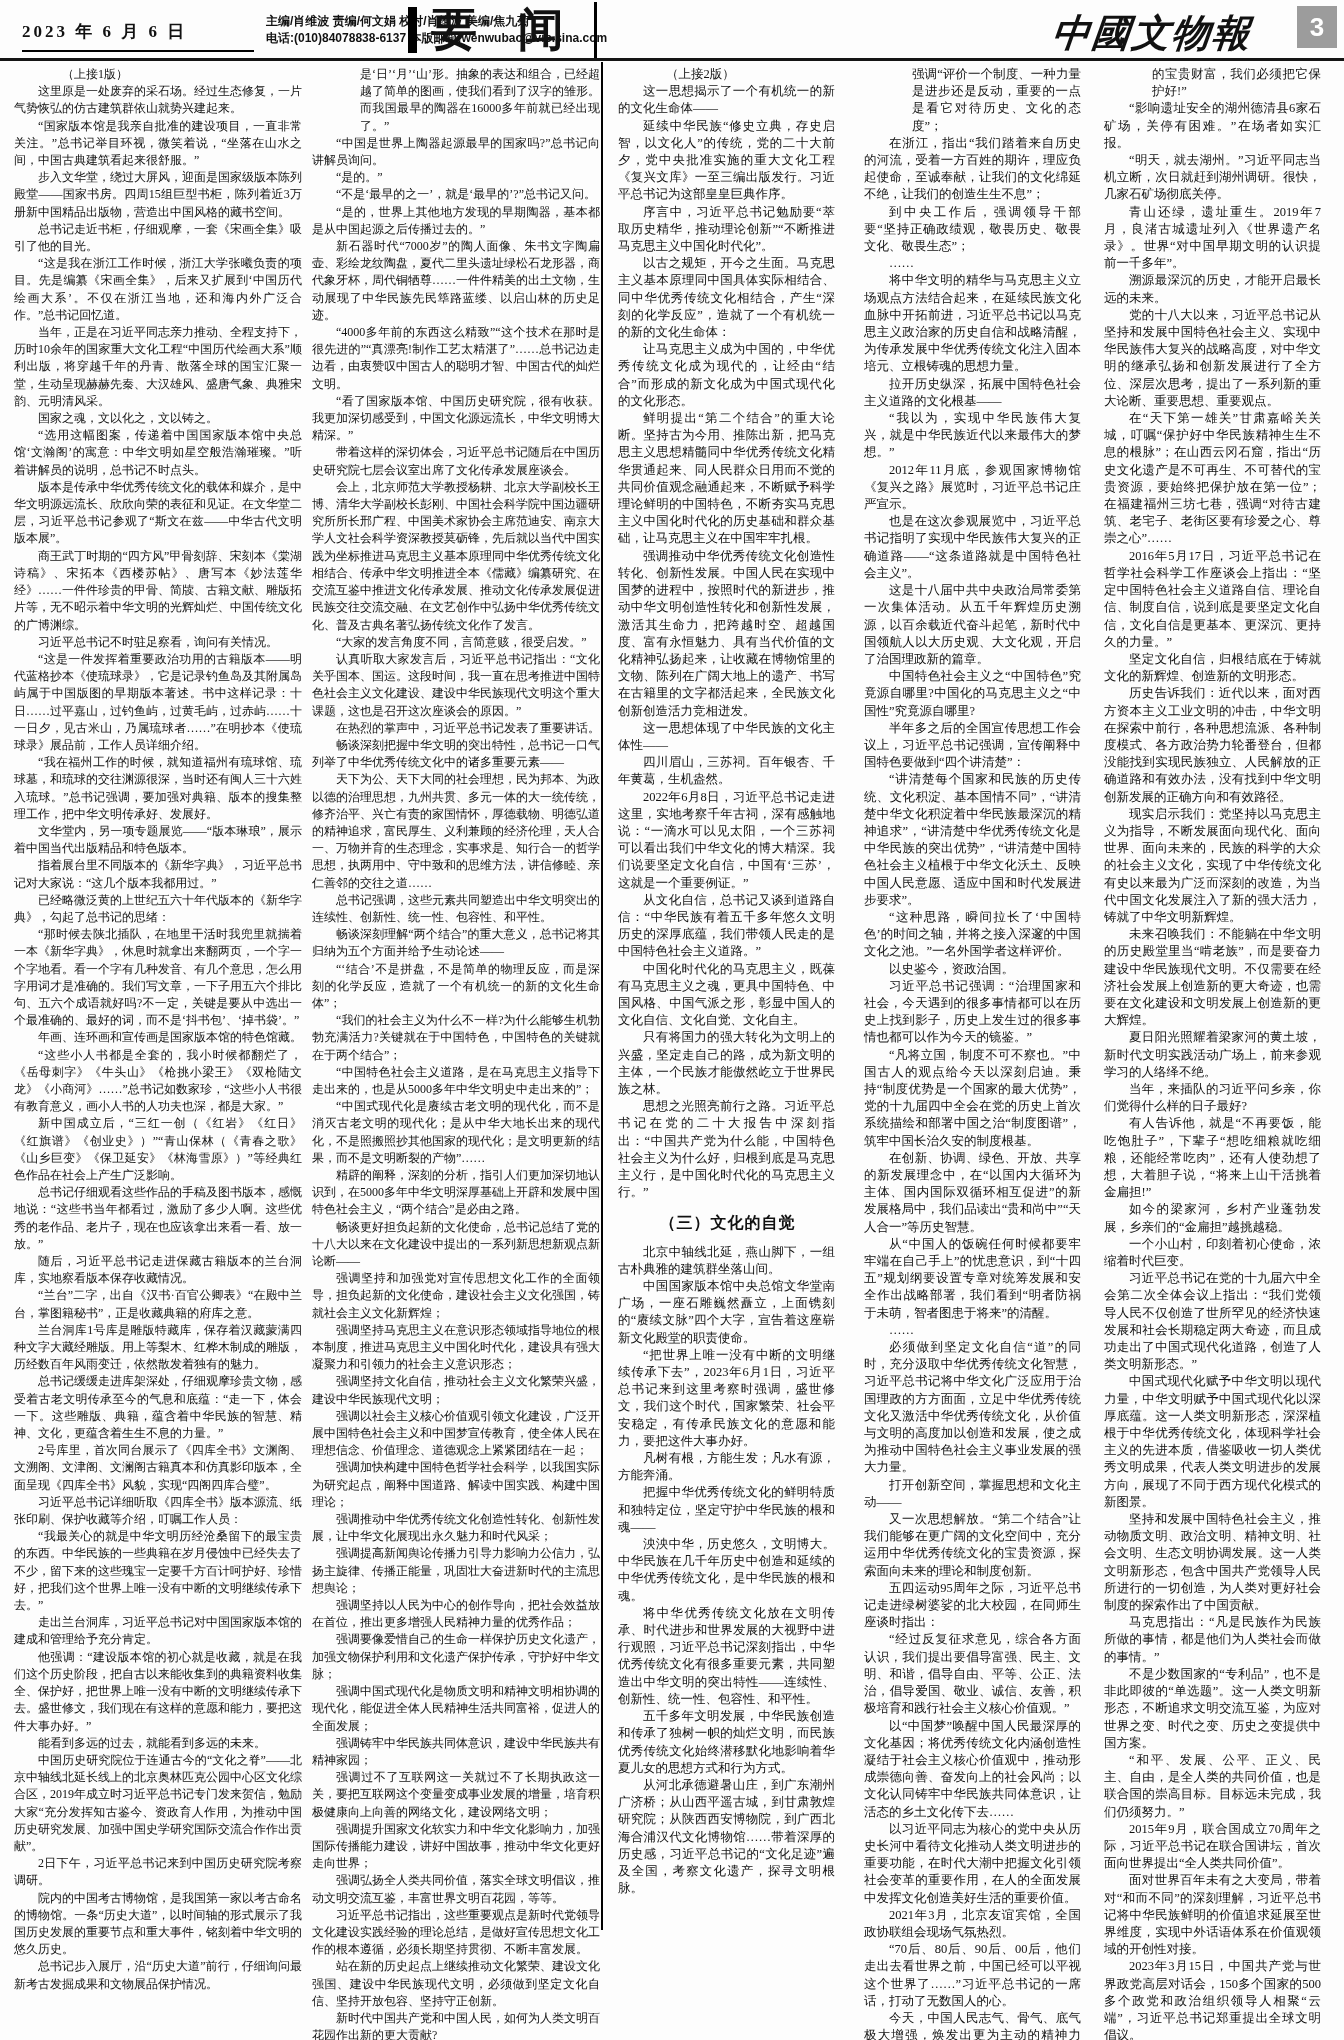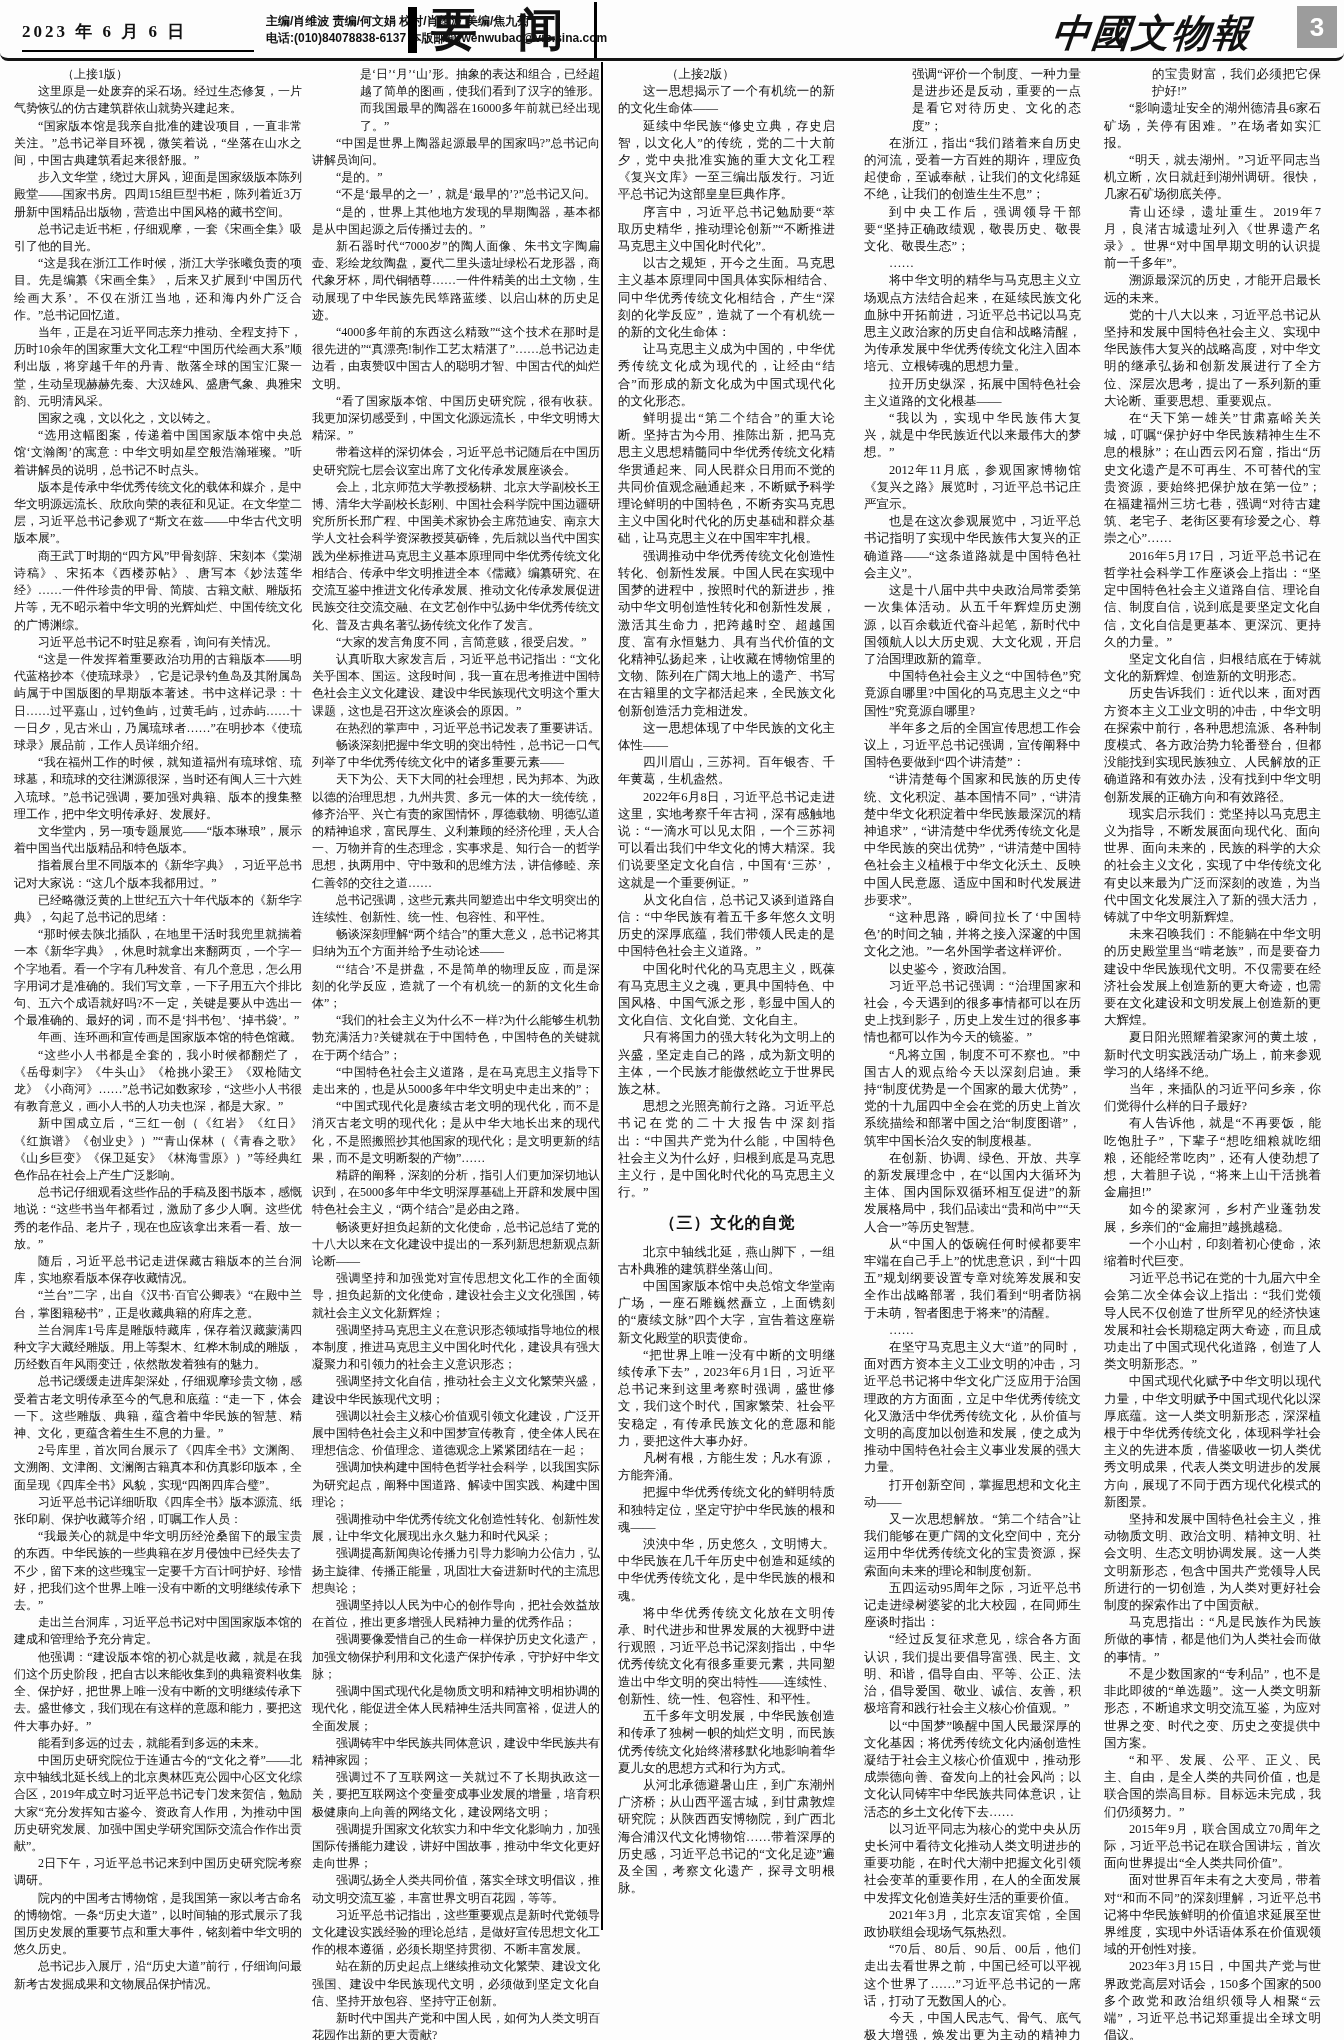--- a/index.html
+++ b/index.html
@@ -1,19 +1,19 @@
 <!DOCTYPE html>
 <html><head>
 <meta charset="utf-8">
 <style>
   html,body{margin:0;padding:0;background:#e8e8e8;}
   .page{position:relative;width:1344px;height:2040px;background:#fdfdfd;margin:0 auto;
         font-family:"Liberation Serif","DejaVu Serif",serif;color:#111;overflow:hidden;}
   
-  .hdr{position:absolute;left:0;top:0;width:1344px;height:58px;border-bottom:3px solid #151515;border-radius:8px;}
+  .hdr{position:absolute;left:0;top:0;width:1344px;height:58px;border-bottom:3px solid #151515;}
   .hdr-date{position:absolute;left:22px;top:20px;width:232px;font-size:17px;font-weight:bold;
             letter-spacing:3px;border-bottom:2px solid #000;padding-bottom:7px;white-space:nowrap;}
   .hdr-staff{position:absolute;left:266px;top:13px;font-size:12px;font-weight:bold;line-height:17px;
              font-family:"Liberation Sans","DejaVu Sans",sans-serif;white-space:nowrap;}
   .hdr-title{position:absolute;left:408px;top:2px;display:flex;align-items:center;height:56px;}
   .bar-thick{width:9px;height:46px;background:#000;margin-right:14px;}
   .bar-thin{width:3px;height:56px;background:#000;margin-left:16px;}
   .hdr-title-text{font-size:46px;font-weight:900;letter-spacing:14px;
                   font-family:"Liberation Sans","DejaVu Sans",sans-serif;white-space:nowrap;}
   .masthead{position:absolute;left:1052px;top:8px;font-size:38px;font-weight:900;font-style:italic;
@@ -178,21 +178,21 @@
       <p>中国特色社会主义之“中国特色”究竟源自哪里?中国化的马克思主义之“中国性”究竟源自哪里?</p>
       <p>半年多之后的全国宣传思想工作会议上，习近平总书记强调，宣传阐释中国特色要做到“四个讲清楚”：</p>
       <p>“讲清楚每个国家和民族的历史传统、文化积淀、基本国情不同”，“讲清楚中华文化积淀着中华民族最深沉的精神追求”，“讲清楚中华优秀传统文化是中华民族的突出优势”，“讲清楚中国特色社会主义植根于中华文化沃土、反映中国人民意愿、适应中国和时代发展进步要求”。</p>
       <p>“这种思路，瞬间拉长了‘中国特色’的时间之轴，并将之接入深邃的中国文化之池。”一名外国学者这样评价。</p>
       <p>以史鉴今，资政治国。</p>
       <p>习近平总书记强调：“治理国家和社会，今天遇到的很多事情都可以在历史上找到影子，历史上发生过的很多事情也都可以作为今天的镜鉴。”</p>
       <p>“凡将立国，制度不可不察也。”中国古人的观点给今天以深刻启迪。秉持“制度优势是一个国家的最大优势”，党的十九届四中全会在党的历史上首次系统描绘和部署中国之治“制度图谱”，筑牢中国长治久安的制度根基。</p>
       <p>在创新、协调、绿色、开放、共享的新发展理念中，在“以国内大循环为主体、国内国际双循环相互促进”的新发展格局中，我们品读出“贵和尚中”“天人合一”等历史智慧。</p>
       <p>从“中国人的饭碗任何时候都要牢牢端在自己手上”的忧患意识，到“十四五”规划纲要设置专章对统筹发展和安全作出战略部署，我们看到“明者防祸于未萌，智者图患于将来”的清醒。</p>
       <p>……</p>
-      <p>在坚守马克思主义大“道”的同时，面对西方资本主义工业文明的冲击，习近平总书记将中华文化广泛应用于治国理政的方方面面，立足中华优秀传统文化又激活中华优秀传统文化，从价值与文明的高度加以创造和发展，使之成为推动中国特色社会主义事业发展的强大力量。</p>
+      <p>必须做到坚定文化自信“道”的同时，充分汲取中华优秀传统文化智慧，习近平总书记将中华文化广泛应用于治国理政的方方面面，立足中华优秀传统文化又激活中华优秀传统文化，从价值与文明的高度加以创造和发展，使之成为推动中国特色社会主义事业发展的强大力量。</p>
       <p>打开创新空间，掌握思想和文化主动——</p>
       <p>又一次思想解放。“第二个结合”让我们能够在更广阔的文化空间中，充分运用中华优秀传统文化的宝贵资源，探索面向未来的理论和制度创新。</p>
       <p>五四运动95周年之际，习近平总书记走进绿树婆娑的北大校园，在同师生座谈时指出：</p>
       <p>“经过反复征求意见，综合各方面认识，我们提出要倡导富强、民主、文明、和谐，倡导自由、平等、公正、法治，倡导爱国、敬业、诚信、友善，积极培育和践行社会主义核心价值观。”</p>
       <p>以“中国梦”唤醒中国人民最深厚的文化基因；将优秀传统文化内涵创造性凝结于社会主义核心价值观中，推动形成崇德向善、奋发向上的社会风尚；以文化认同铸牢中华民族共同体意识，让活态的乡土文化传下去……</p>
       <p>以习近平同志为核心的党中央从历史长河中看待文化推动人类文明进步的重要功能，在时代大潮中把握文化引领社会变革的重要作用，在人的全面发展中发挥文化创造美好生活的重要价值。</p>
       <p>2021年3月，北京友谊宾馆，全国政协联组会现场气氛热烈。</p>
       <p>“70后、80后、90后、00后，他们走出去看世界之前，中国已经可以平视这个世界了……”习近平总书记的一席话，打动了无数国人的心。</p>
       <p>今天，中国人民志气、骨气、底气极大增强，焕发出更为主动的精神力量。</p>
     </div>

